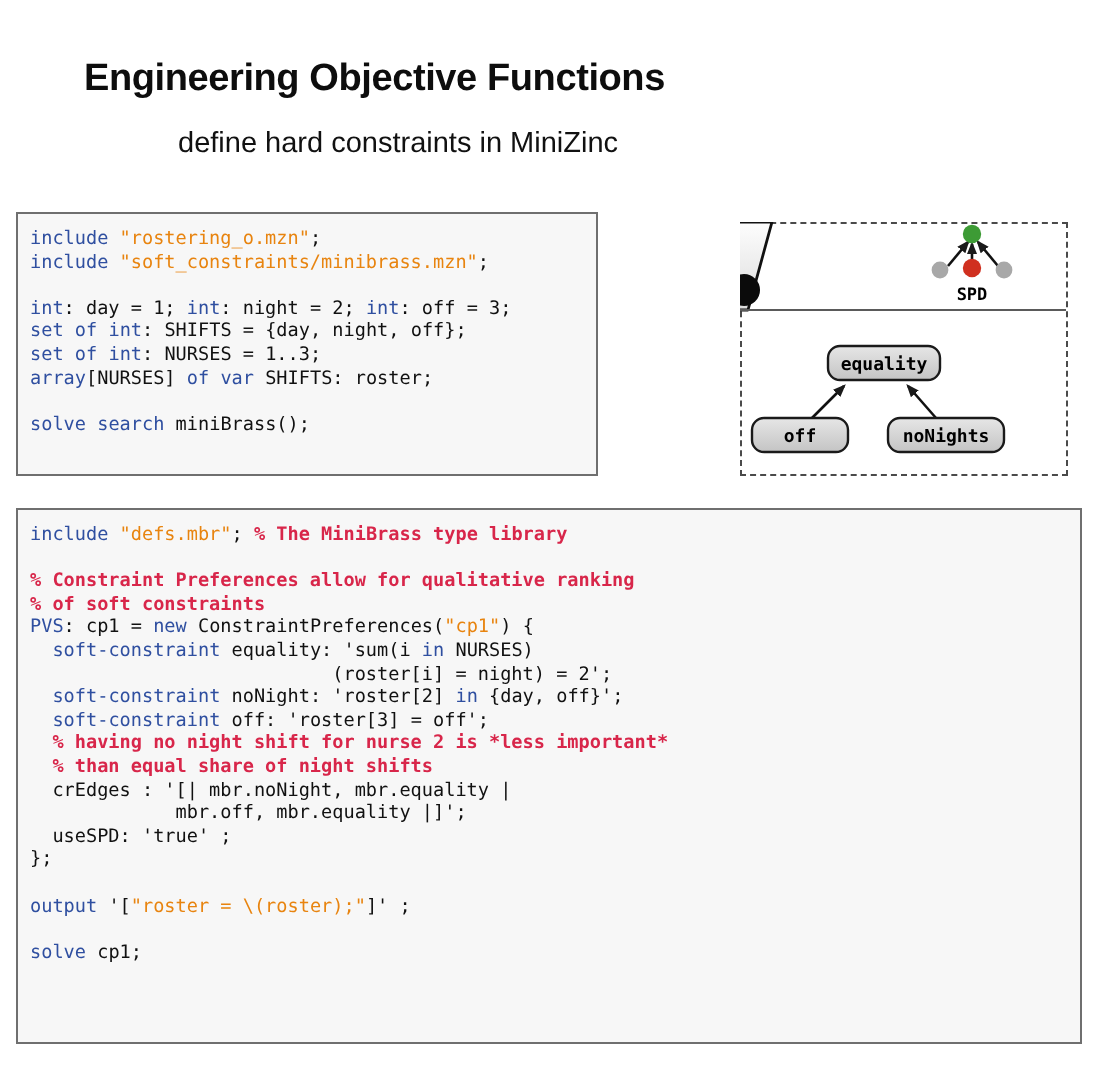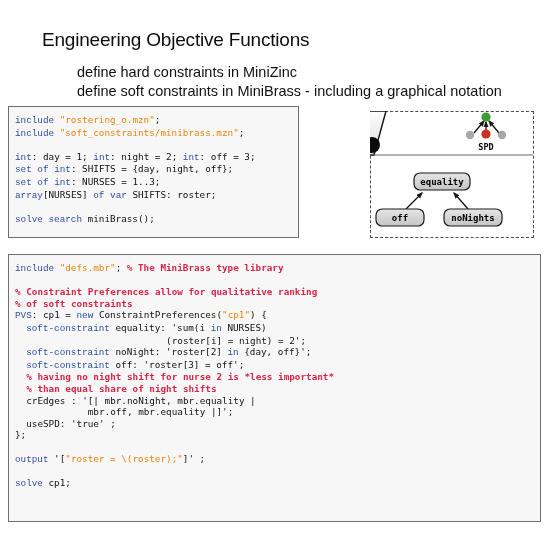--- a/index.html
+++ b/index.html
@@ -15,28 +15,28 @@
     color: #000000;
     overflow: hidden;
   }
 
   
   #slide-title {
     position: absolute;
     left: 42px;
     top: 29px;
     font-size: 19px;
-    font-weight: normal;
+    font-weight: bold;
     letter-spacing: -0.2px;
     color: #0d0d0d;
     white-space: nowrap;
   }
   #bullet-list {
     position: absolute;
-    left: 77px;
+    left: 89px;
     top: 63px;
     font-size: 14.5px;
     line-height: 19px;
     color: #111111;
   }
   #bullet-list div { white-space: nowrap; }
 
   
   .code-box {
     position: absolute;
@@ -58,21 +58,21 @@
     padding: 7px 0 0 6px;
   }
   #code-block-minibrass {
     left: 8px;
     top: 254px;
     width: 533px;
     height: 268px;
     padding: 7px 0 0 6px;
   }
   .code-line { min-height: 11.6px; }
-  .kw   { color: #2f4fa0; font-family: Liberation Mono, monospace; }
+  .kw   { color: #2f4fa0; }
   .str  { color: #e8840f; }
   .cmt  { color: #d8264a; font-weight: bold; }
 
   
   #diagram-panel {
     position: absolute;
     left: 370px;
     top: 111px;
     width: 184px;
     height: 127px;
@@ -99,21 +99,20 @@
     fill: #000000;
   }
 </style>
 </head>
 <body>
 
 <div id="slide-title">Engineering Objective Functions</div>
 
 <div id="bullet-list">
   <div>define hard constraints in MiniZinc</div>
-  <div>define soft constraints in MiniBrass - including a graphical notation</div>
 </div>
 
 <div class="code-box" id="code-block-minizinc"><div class="code-line"><span class="kw">include </span><span class="str">"rostering_o.mzn"</span><span>;</span></div><div class="code-line"><span class="kw">include </span><span class="str">"soft_constraints/minibrass.mzn"</span><span>;</span></div><div class="code-line">&nbsp;</div><div class="code-line"><span class="kw">int</span><span>: day = 1; </span><span class="kw">int</span><span>: night = 2; </span><span class="kw">int</span><span>: off = 3;</span></div><div class="code-line"><span class="kw">set</span><span> </span><span class="kw">of</span><span> </span><span class="kw">int</span><span>: SHIFTS = {day, night, off};</span></div><div class="code-line"><span class="kw">set</span><span> </span><span class="kw">of</span><span> </span><span class="kw">int</span><span>: NURSES = 1..3;</span></div><div class="code-line"><span class="kw">array</span><span>[NURSES] </span><span class="kw">of</span><span> </span><span class="kw">var</span><span> SHIFTS: roster;</span></div><div class="code-line">&nbsp;</div><div class="code-line"><span class="kw">solve</span><span> </span><span class="kw">search</span><span> miniBrass();</span></div></div>
 
 <div class="code-box" id="code-block-minibrass"><div class="code-line"><span class="kw">include </span><span class="str">"defs.mbr"</span><span>; </span><span class="cmt">% The MiniBrass type library</span></div><div class="code-line">&nbsp;</div><div class="code-line"><span class="cmt">% Constraint Preferences allow for qualitative ranking</span></div><div class="code-line"><span class="cmt">% of soft constraints</span></div><div class="code-line"><span class="kw">PVS</span><span>: cp1 = </span><span class="kw">new</span><span> ConstraintPreferences(</span><span class="str">"cp1"</span><span>) {</span></div><div class="code-line"><span>  </span><span class="kw">soft-constraint</span><span> equality: 'sum(i </span><span class="kw">in</span><span> NURSES)</span></div><div class="code-line"><span>                           (roster[i] = night) = 2';</span></div><div class="code-line"><span>  </span><span class="kw">soft-constraint</span><span> noNight: 'roster[2] </span><span class="kw">in</span><span> {day, off}';</span></div><div class="code-line"><span>  </span><span class="kw">soft-constraint</span><span> off: 'roster[3] = off';</span></div><div class="code-line"><span class="cmt">  % having no night shift for nurse 2 is *less important*</span></div><div class="code-line"><span class="cmt">  % than equal share of night shifts</span></div><div class="code-line"><span>  crEdges : '[| mbr.noNight, mbr.equality |</span></div><div class="code-line"><span>             mbr.off, mbr.equality |]';</span></div><div class="code-line"><span>  useSPD: 'true' ;</span></div><div class="code-line"><span>};</span></div><div class="code-line">&nbsp;</div><div class="code-line"><span class="kw">output</span><span> '[</span><span class="str">"roster = \(roster);"</span><span>]' ;</span></div><div class="code-line">&nbsp;</div><div class="code-line"><span class="kw">solve</span><span> cp1;</span></div></div>
 
 <div id="diagram-panel">
   <div id="diagram-dashed-border"></div>
   <svg id="diagram-svg" width="164" height="127" viewBox="0 0 164 127">
     <defs>

